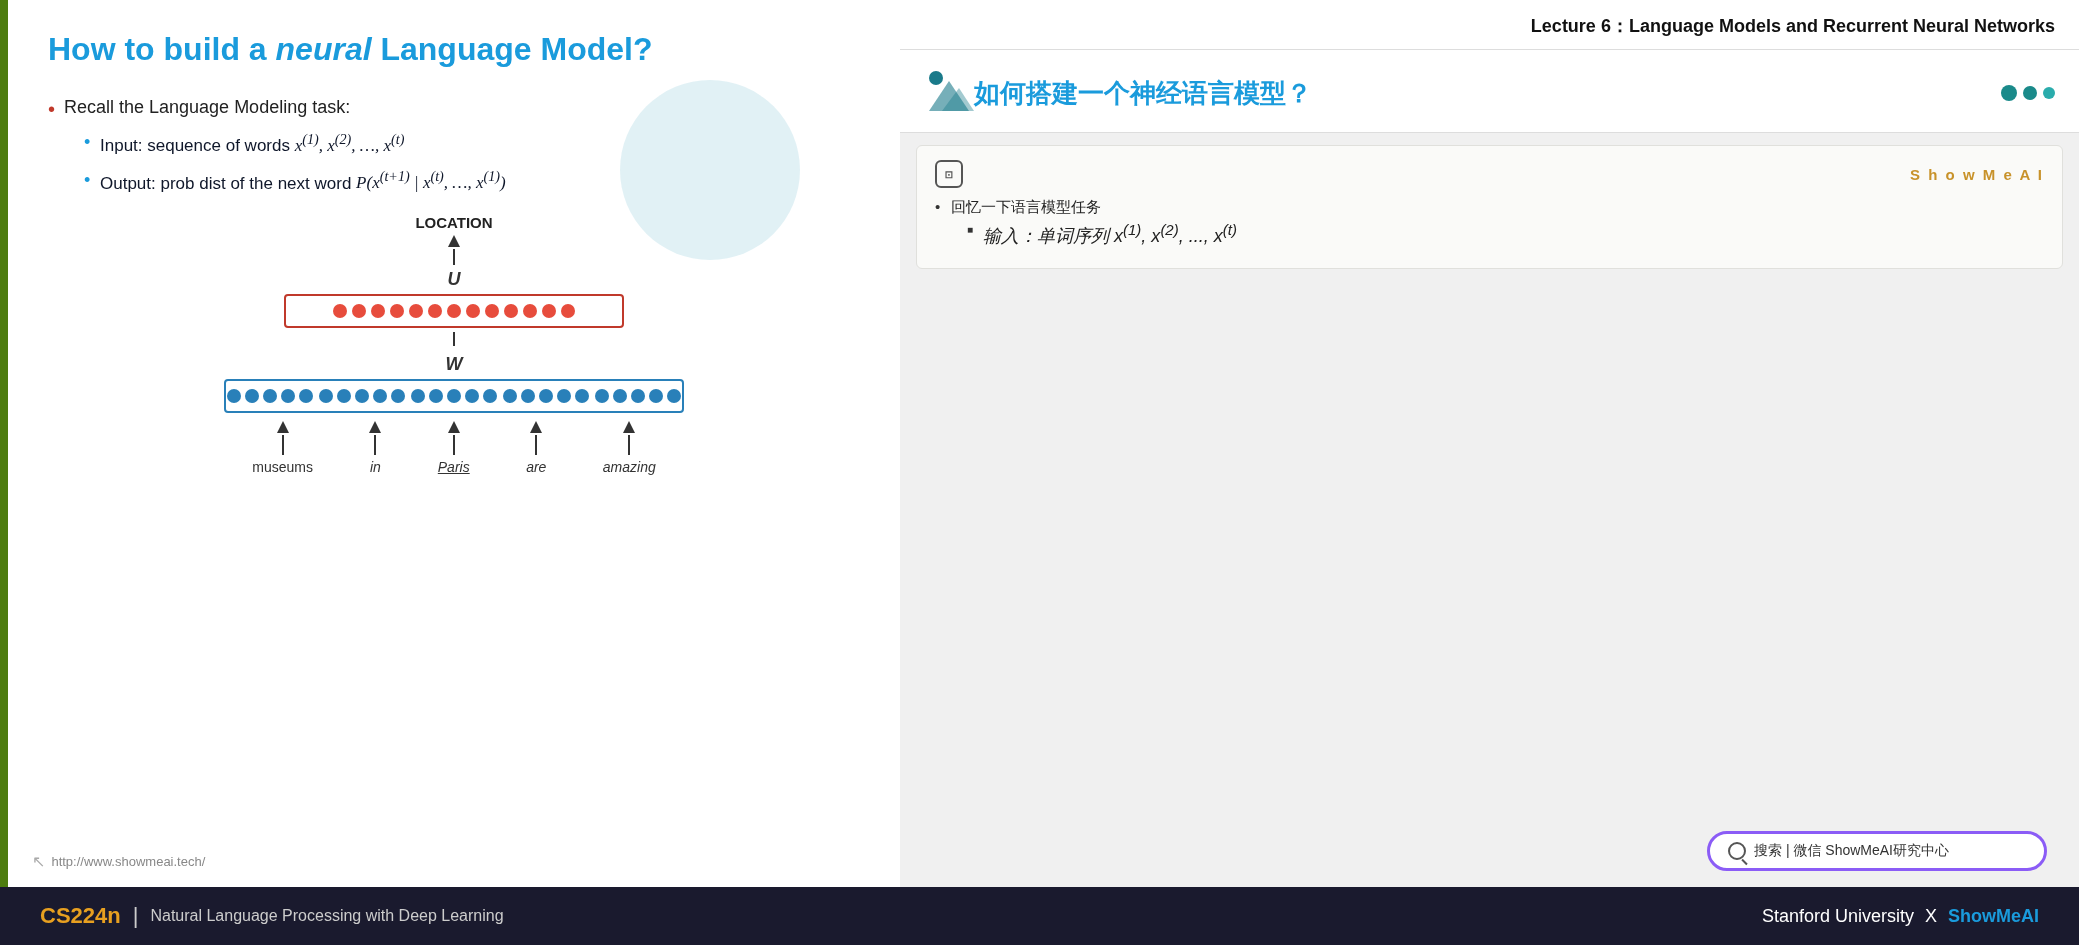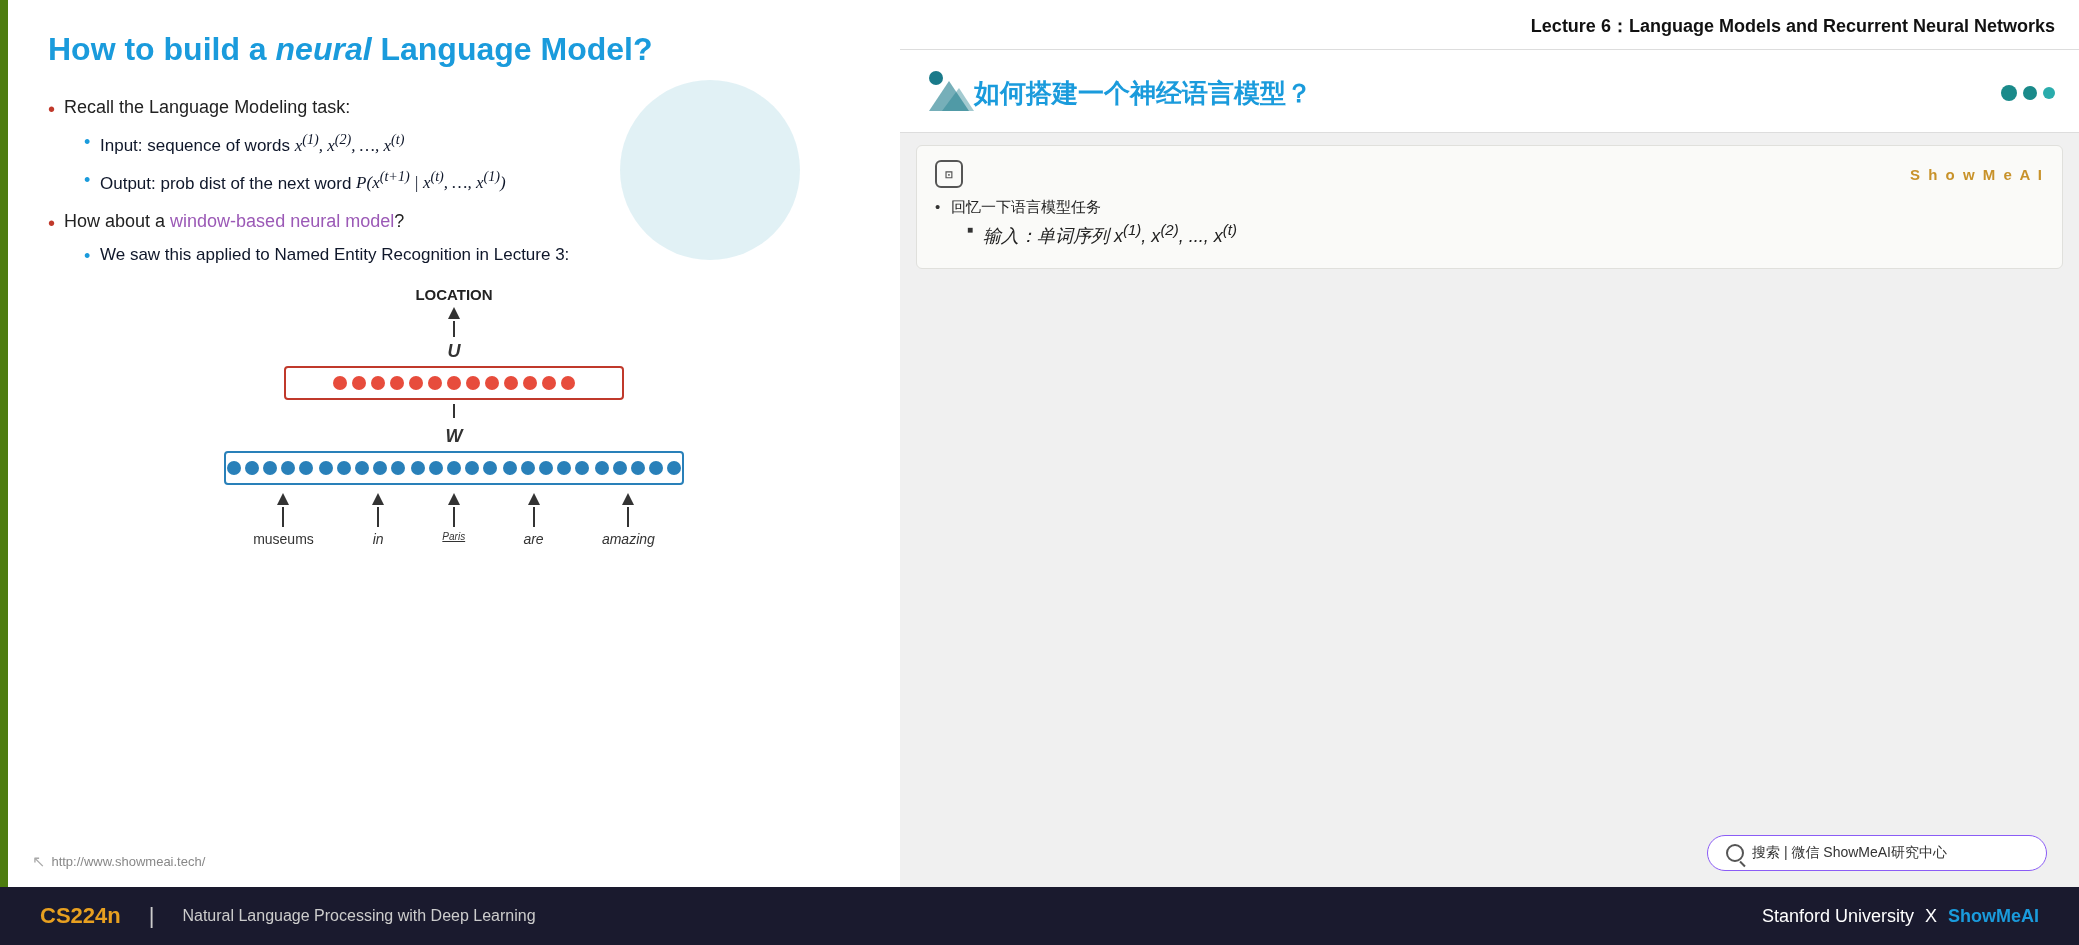--- a/index.html
+++ b/index.html
@@ -384,21 +384,21 @@
 
     
     .search-bar-wrapper {
       margin: auto 16px 16px auto;
       display: flex;
       justify-content: flex-end;
       padding: 0 16px;
     }
 
     .search-bar {
-      border: 1px solid #8b5cf6;
+      border: 3px solid #8b5cf6;
       border-radius: 24px;
       padding: 8px 18px;
       display: flex;
       align-items: center;
       gap: 8px;
       background: white;
       width: 340px;
       font-size: 14px;
       color: #333;
     }
@@ -430,21 +430,21 @@
       display: flex;
       align-items: center;
       justify-content: space-between;
       padding: 0 40px;
       flex-shrink: 0;
     }
 
     .footer-left {
       display: flex;
       align-items: center;
-      gap: 28px;
+      gap: 12px;
     }
 
     .footer-course {
       font-size: 22px;
       font-weight: bold;
       color: #e8a020;
     }
 
     .footer-divider {
       color: #ccc;
@@ -496,28 +496,20 @@
         <span>Recall the Language Modeling task:</span>
         <ul class="sub-bullet-list">
           <li>
             Input: sequence of words <span class="math-text"><i>x</i><sup>(1)</sup>, <i>x</i><sup>(2)</sup>, …, <i>x</i><sup>(t)</sup></span>
           </li>
           <li>
             Output: prob dist of the next word <span class="math-text"><i>P</i>(<i>x</i><sup>(t+1)</sup> | <i>x</i><sup>(t)</sup>, …, <i>x</i><sup>(1)</sup>)</span>
           </li>
         </ul>
       </li>
-      <li>
-        How about a <span class="window-based">window-based neural model</span>?
-        <ul class="sub-bullet-list">
-          <li>
-            We saw this applied to Named Entity Recognition in Lecture 3:
-          </li>
-        </ul>
-      </li>
     </ul>
 
     <div class="nn-diagram">
       <div class="location-label">LOCATION</div>
       <div class="word-arrow-head"></div>
       <div class="word-arrow" style="height:16px;"></div>
       <div class="u-label">U</div>
       <div class="red-box">
         <div class="red-dot"></div>
         <div class="red-dot"></div>
@@ -579,21 +571,21 @@
           <span style="font-size:14px;">museums</span>
         </div>
         <div class="word-label-item">
           <div class="word-arrow-head"></div>
           <div class="word-arrow"></div>
           <span style="font-style:italic;font-size:14px;">in</span>
         </div>
         <div class="word-label-item">
           <div class="word-arrow-head"></div>
           <div class="word-arrow"></div>
-          <span style="font-style:italic;text-decoration:underline;font-size:10px;">Paris</span>
+          <span style="font-style:italic;text-decoration:underline;font-size:14px;">Paris</span>
         </div>
         <div class="word-label-item">
           <div class="word-arrow-head"></div>
           <div class="word-arrow"></div>
           <span style="font-style:italic;font-size:14px;">are</span>
         </div>
         <div class="word-label-item">
           <div class="word-arrow-head"></div>
           <div class="word-arrow"></div>
           <span style="font-style:italic;font-size:14px;">amazing</span>

